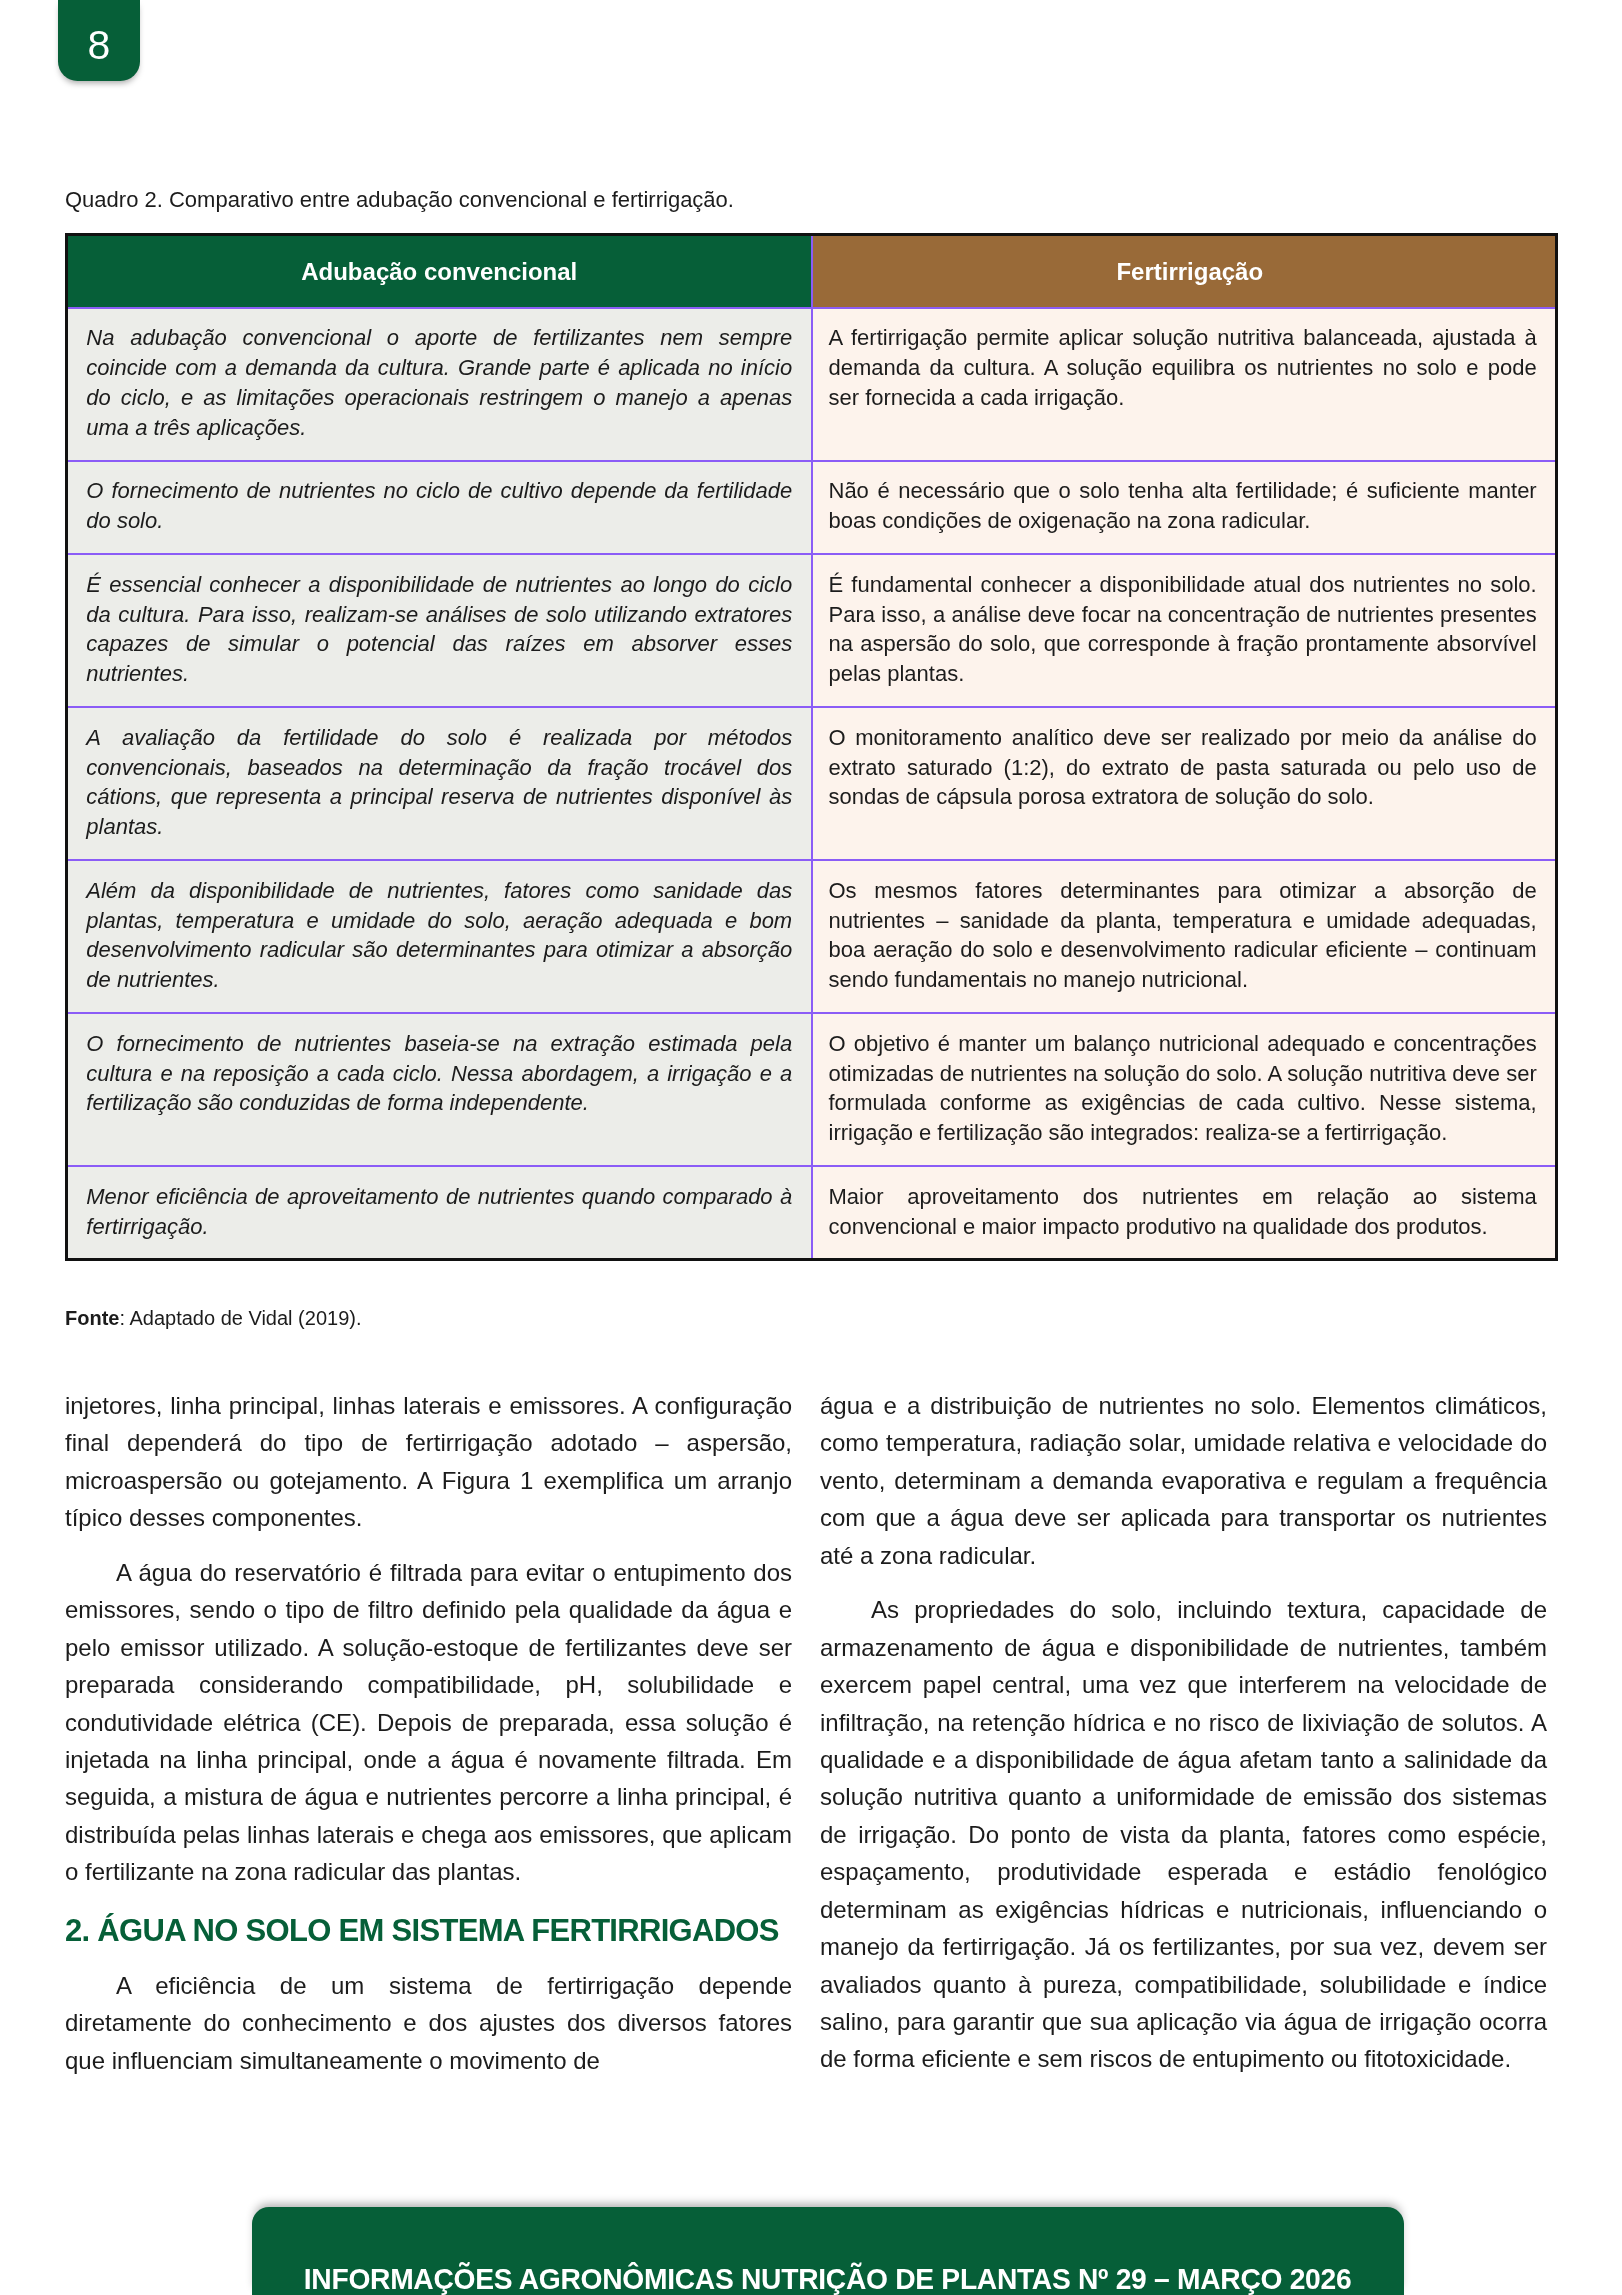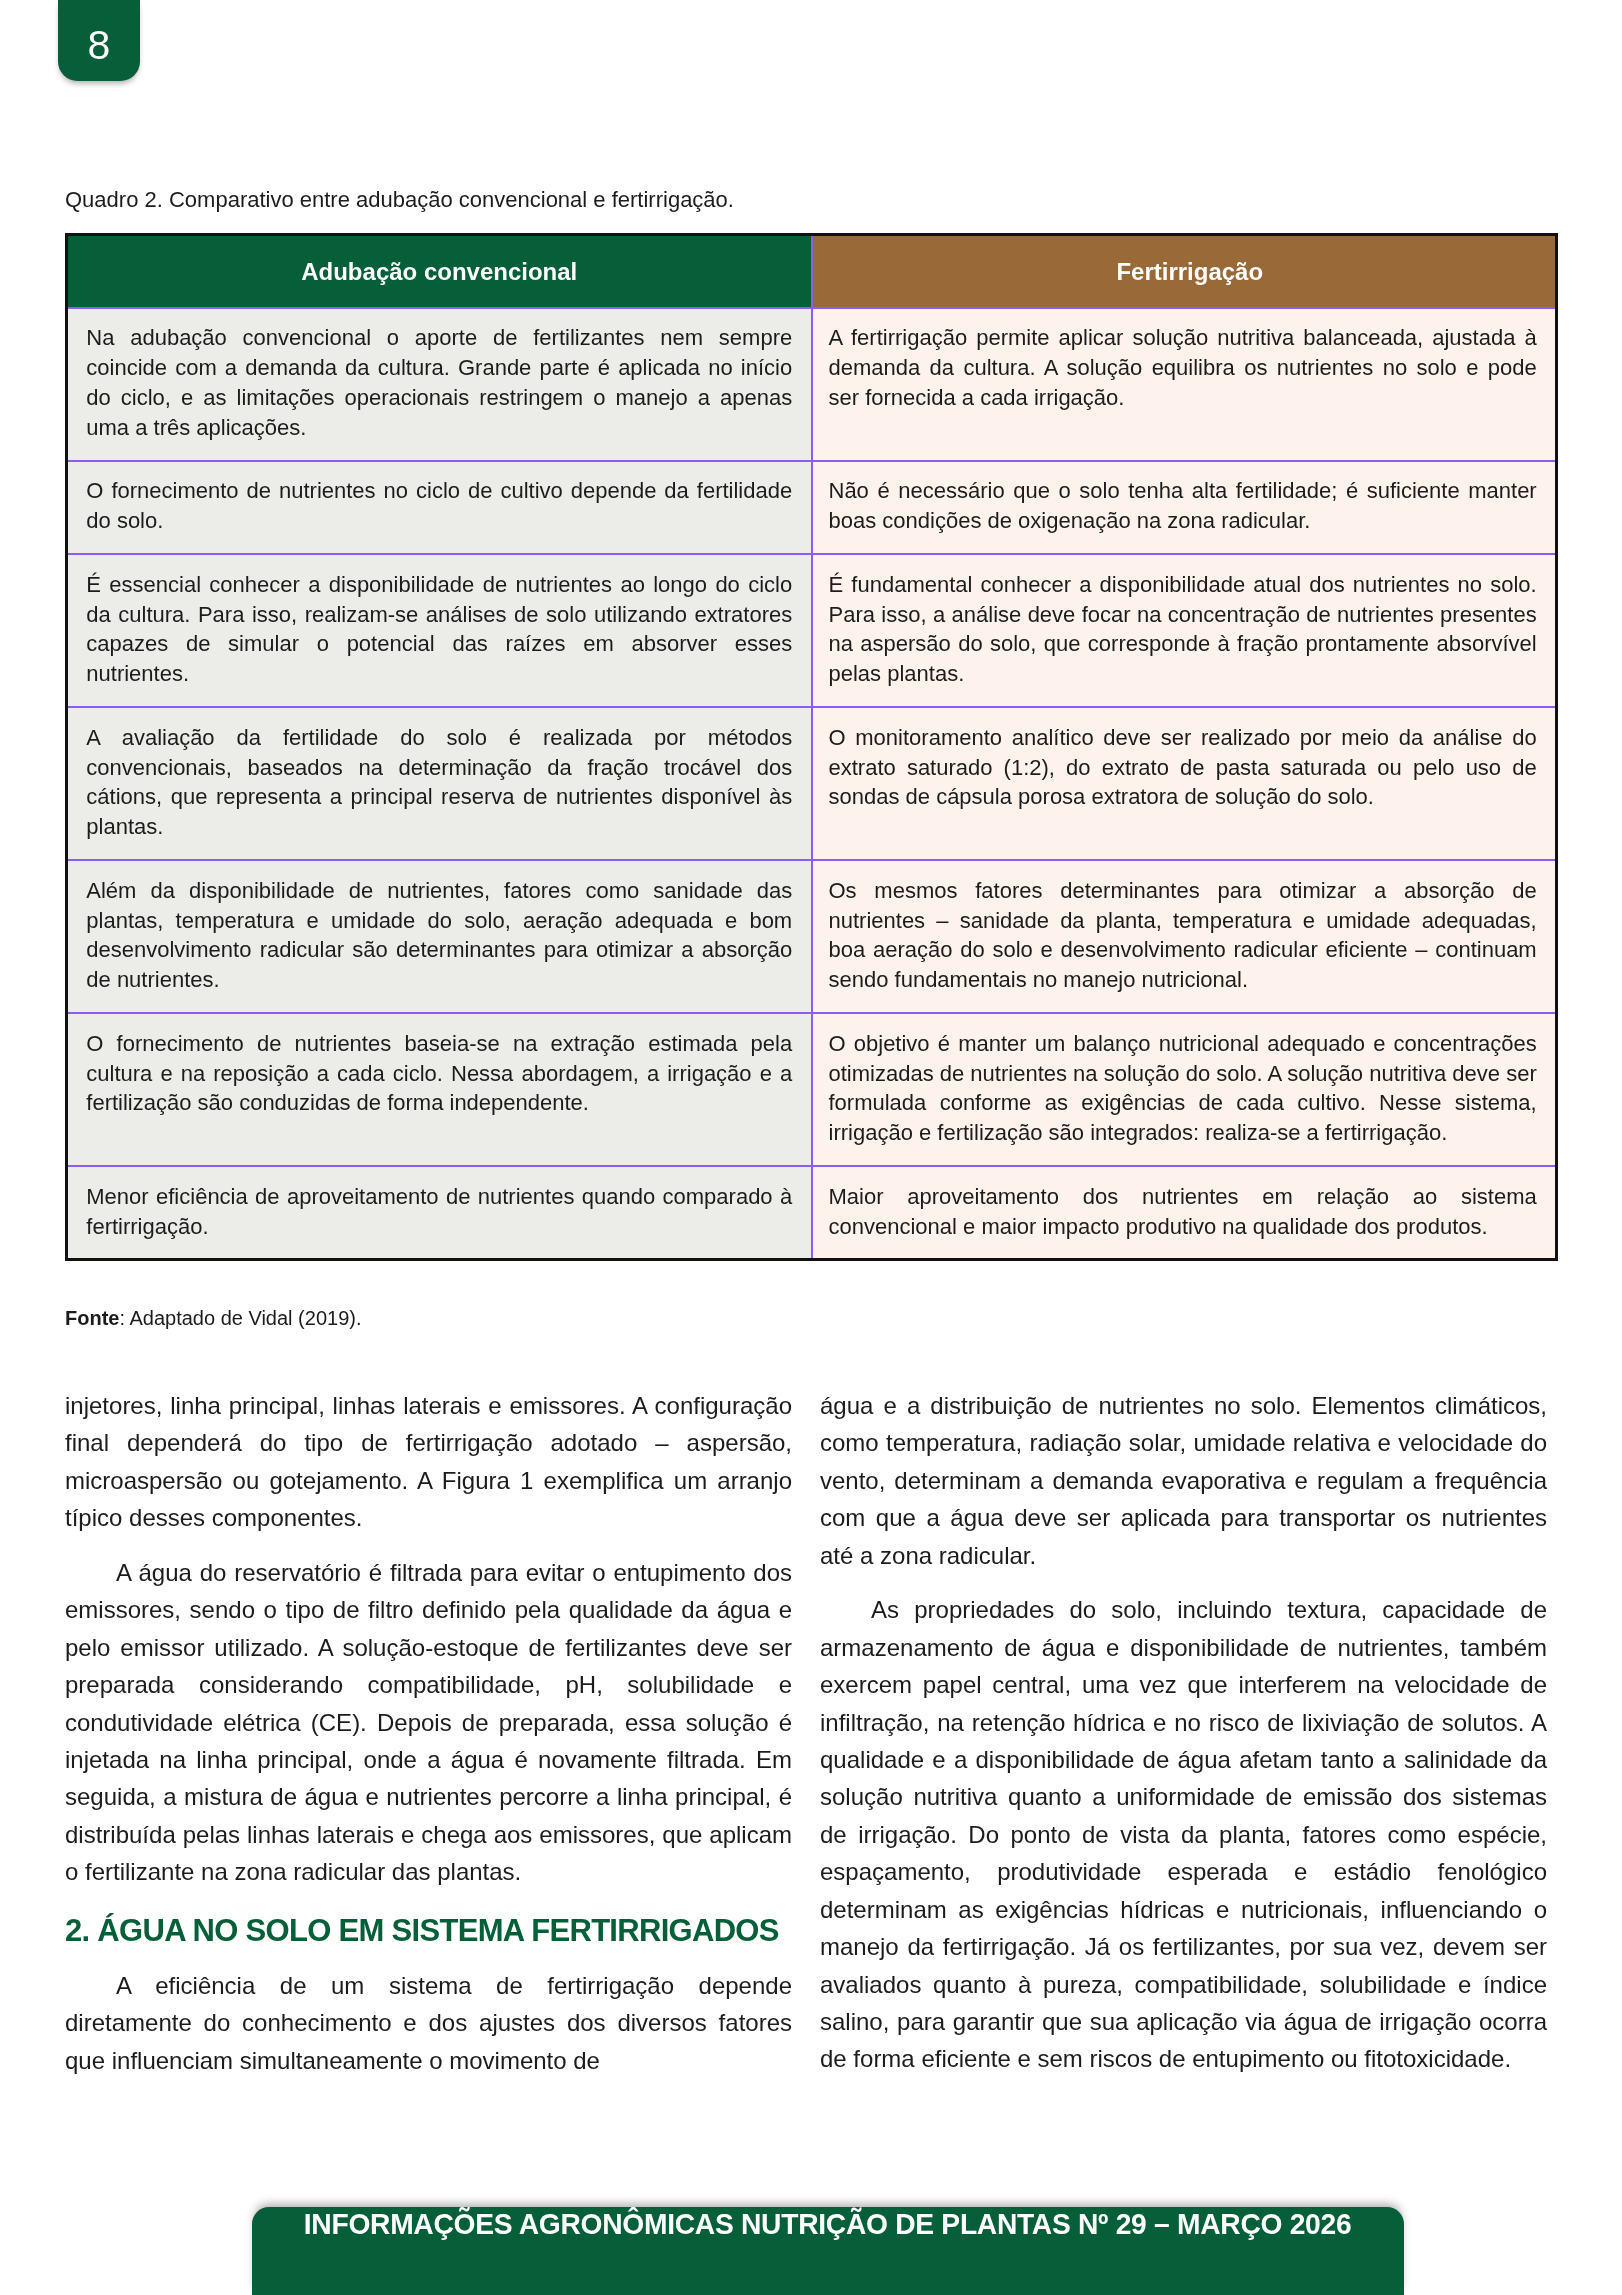--- a/index.html
+++ b/index.html
@@ -43,21 +43,21 @@
     text-align:center;vertical-align:middle;
     padding:6.5px 13px;
   }
   th.hdr-left{background:var(--green,#065F38);}
   th.hdr-right{background:var(--brown,#996A38);padding-left:25px;}
   .cmp-table td{
     font-size:22px;line-height:1.36;
     text-align:justify;
     padding:14.4px 18.3px 17px 18.3px;
   }
-  td.cell-left{background:var(--cell-left,#ECEDE9);}
+  td.cell-left{background:var(--cell-left,#ECEDE9);font-style:italic;}
   td.cell-right{background:var(--cell-right,#FDF3EC);padding-left:16px;}
   
   .fonte{
     position:absolute;left:65px;top:1307px;
     font-size:20px;
   }
   .fonte b{font-weight:bold;}
   
   .article{
     position:absolute;left:65px;top:1387px;width:1495px;
@@ -76,21 +76,21 @@
     font-size:31px;font-weight:bold;
     letter-spacing:-0.7px;
     white-space:nowrap;
   }
   
   .footer-bar{
     position:absolute;left:252px;top:2207px;
     width:1152px;height:89px;
     background:var(--green,#065F38);
     border-radius:17px 17px 0 0;
-    display:flex;align-items:flex-start;justify-content:center;
+    display:flex;align-items:flex-end;justify-content:center;
     box-shadow:0 -5.9px 9.2px -3.9px rgba(0,0,0,.32);
   }
   .footer-bar span{
     color:#ffffff;font-size:29.4px;font-weight:bold;
     letter-spacing:-0.3px;
     transform:scaleX(.96);
     white-space:nowrap;
   }
 </style>
 </head>

